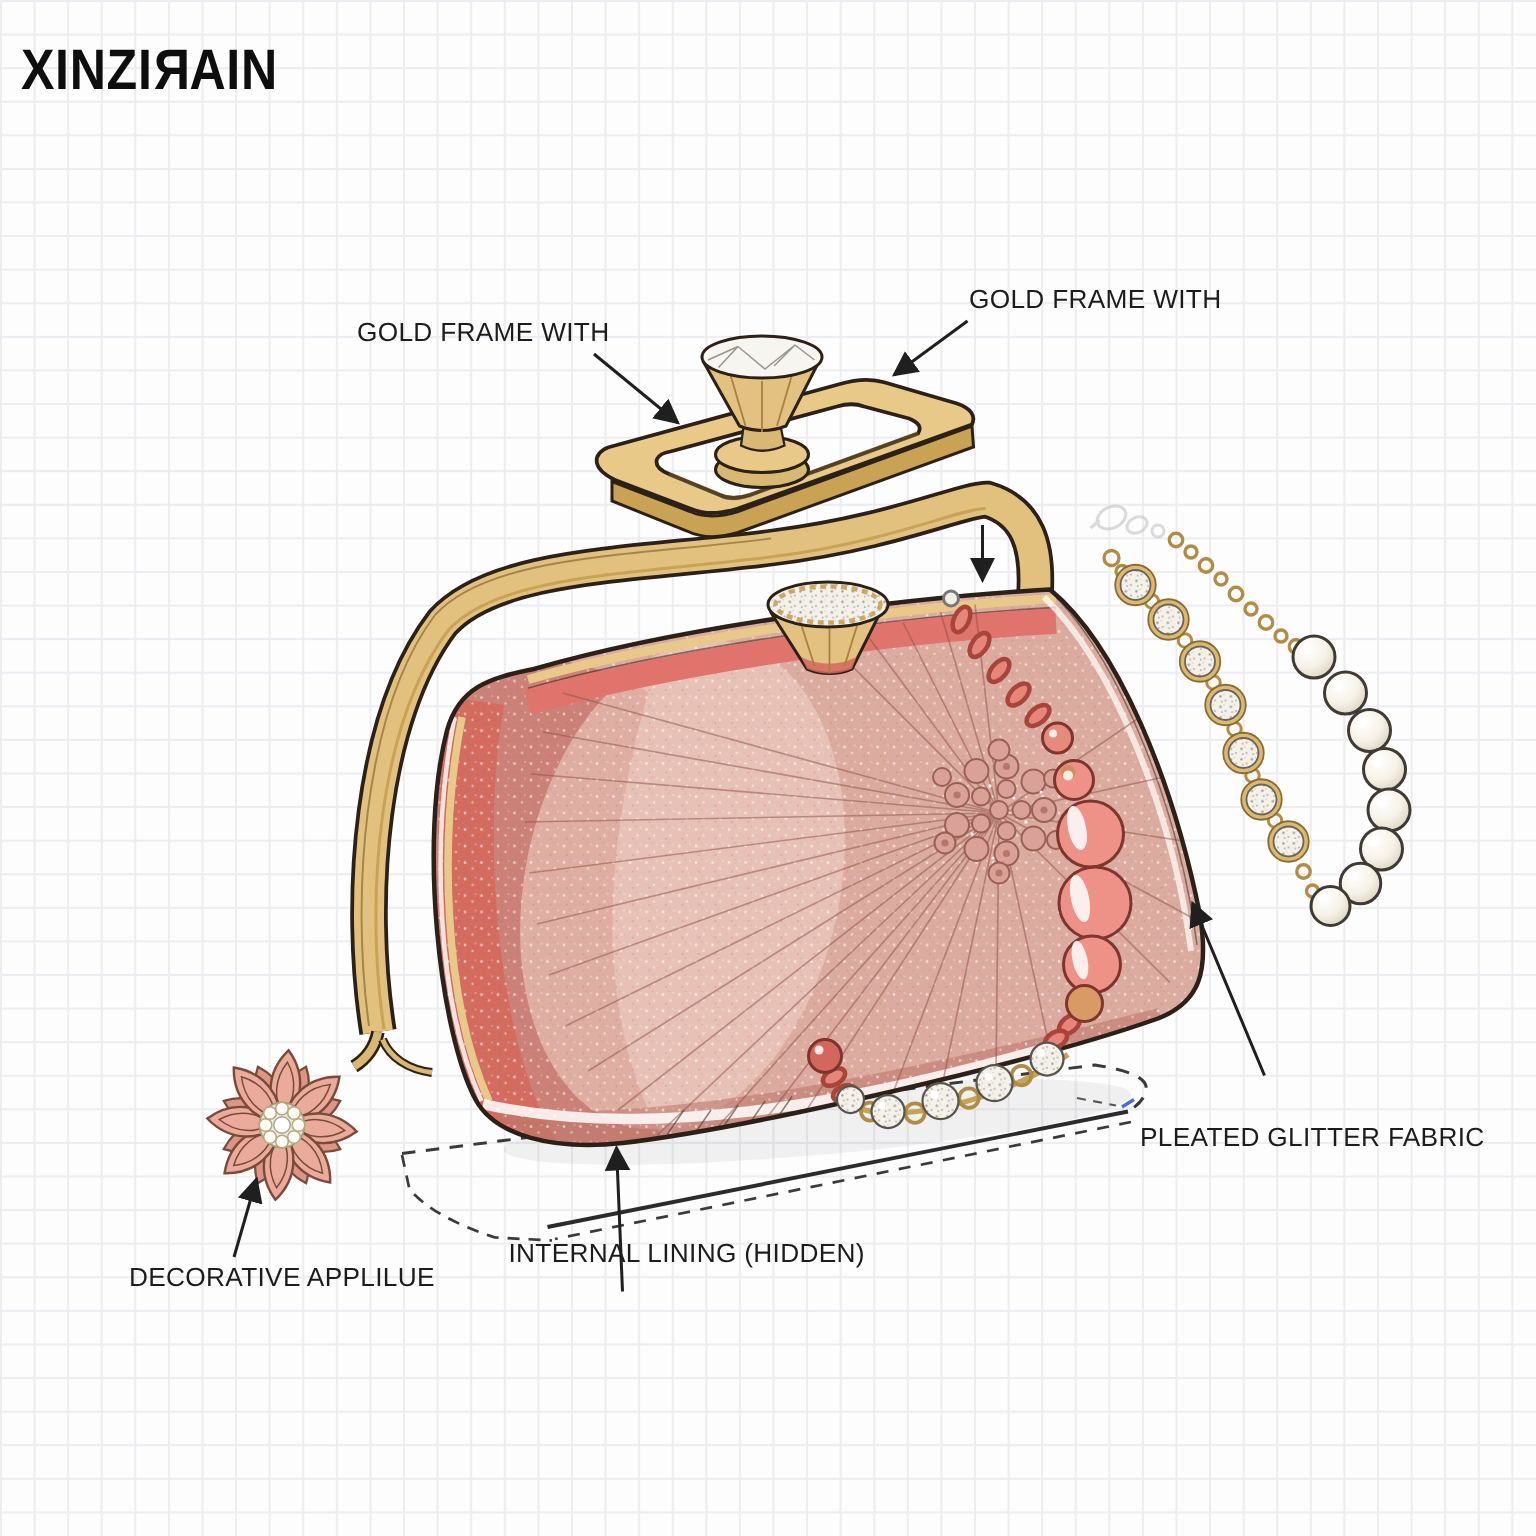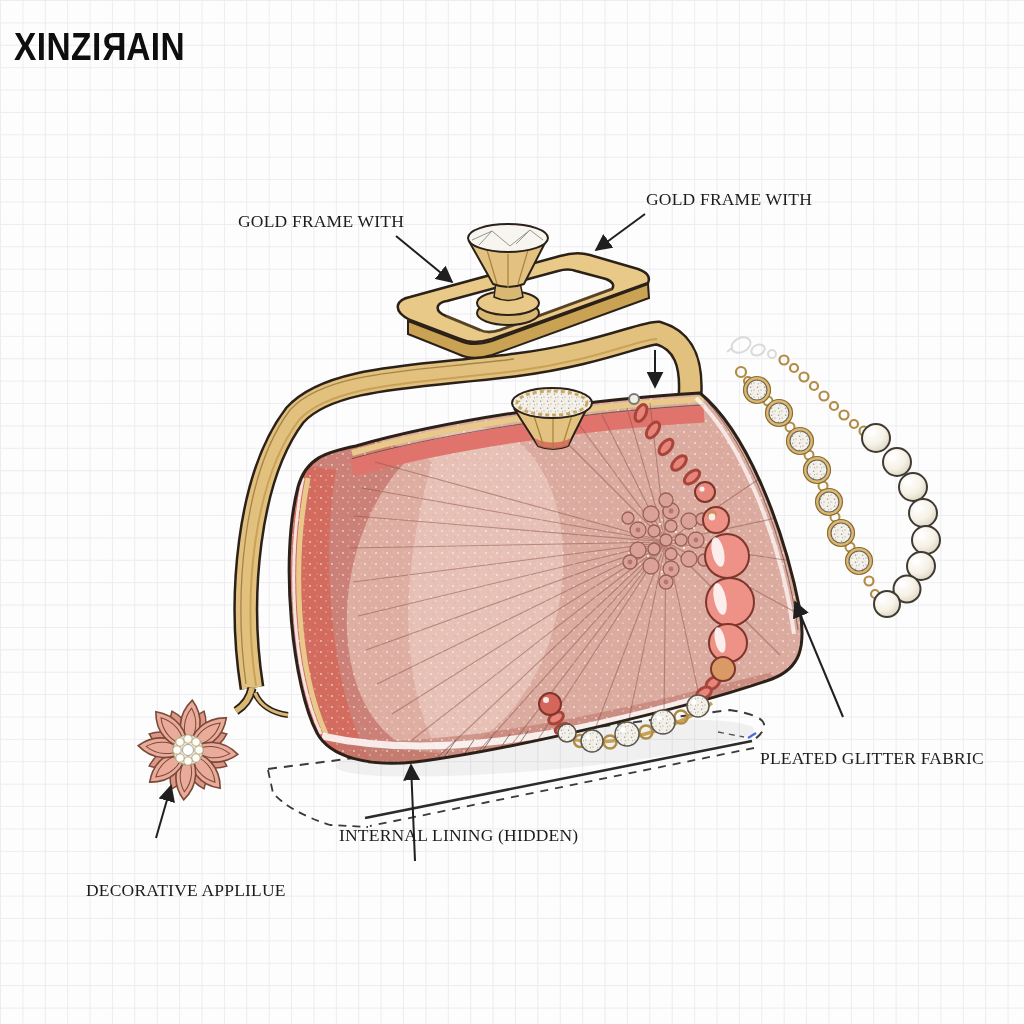--- a/index.html
+++ b/index.html
@@ -12,21 +12,21 @@
     background-size:22.4px 22.4px;
     font-family:"Liberation Sans",sans-serif;
   }
   #art{position:absolute;left:0;top:0;}
   .lbl{
     position:absolute;
     font-size:17.5px;
     color:#1c1c1c;
     letter-spacing:.2px;
     white-space:nowrap;
-    font-family:Liberation Serif, serif;
+    font-family:Liberation Sans, sans-serif;
   }
   .logo{
     position:absolute;left:14px;top:26px;
     font-size:38px;font-weight:900;color:#0e0e0e;
     letter-spacing:.5px;white-space:nowrap;
     transform:scaleX(.88);transform-origin:left top;
     font-family:"Liberation Sans",sans-serif;
   }
   .mir{display:inline-block;transform:scaleX(-1);}
 </style>
@@ -403,14 +403,14 @@
     <line x1="156" y1="838" x2="171" y2="786" marker-end="url(#ah)"></line>
     <line x1="415" y1="861" x2="411" y2="765" marker-end="url(#ah)"></line>
   </g>
 </svg>
 
 <div class="logo"><span>XINZI</span><span class="mir">R</span><span>AIN</span></div>
 
 <div class="lbl" style="left:238px;top:211px">GOLD FRAME WITH</div>
 <div class="lbl" style="left:646px;top:189px">GOLD FRAME WITH</div>
 <div class="lbl" style="left:760px;top:748px">PLEATED GLITTER FABRIC</div>
-<div class="lbl" style="left:86px;top:880px">DECORATIVE APPLILUE</div>
+<div class="lbl" style="left:86px;top:841px">DECORATIVE APPLILUE</div>
 <div class="lbl" style="left:339px;top:825px">INTERNAL LINING (HIDDEN)</div>
 
 </body></html>

